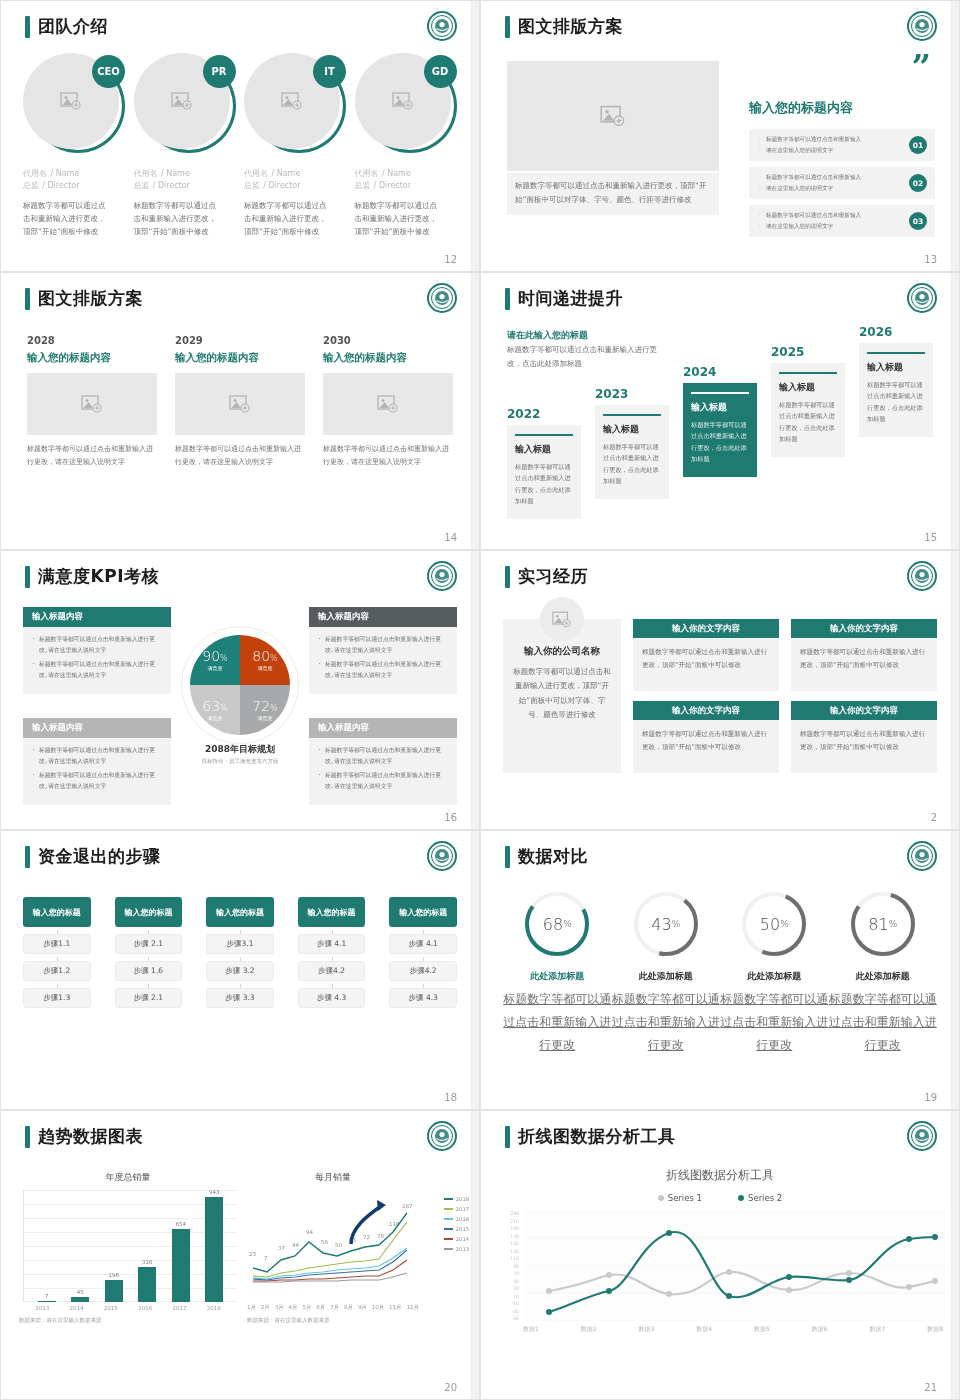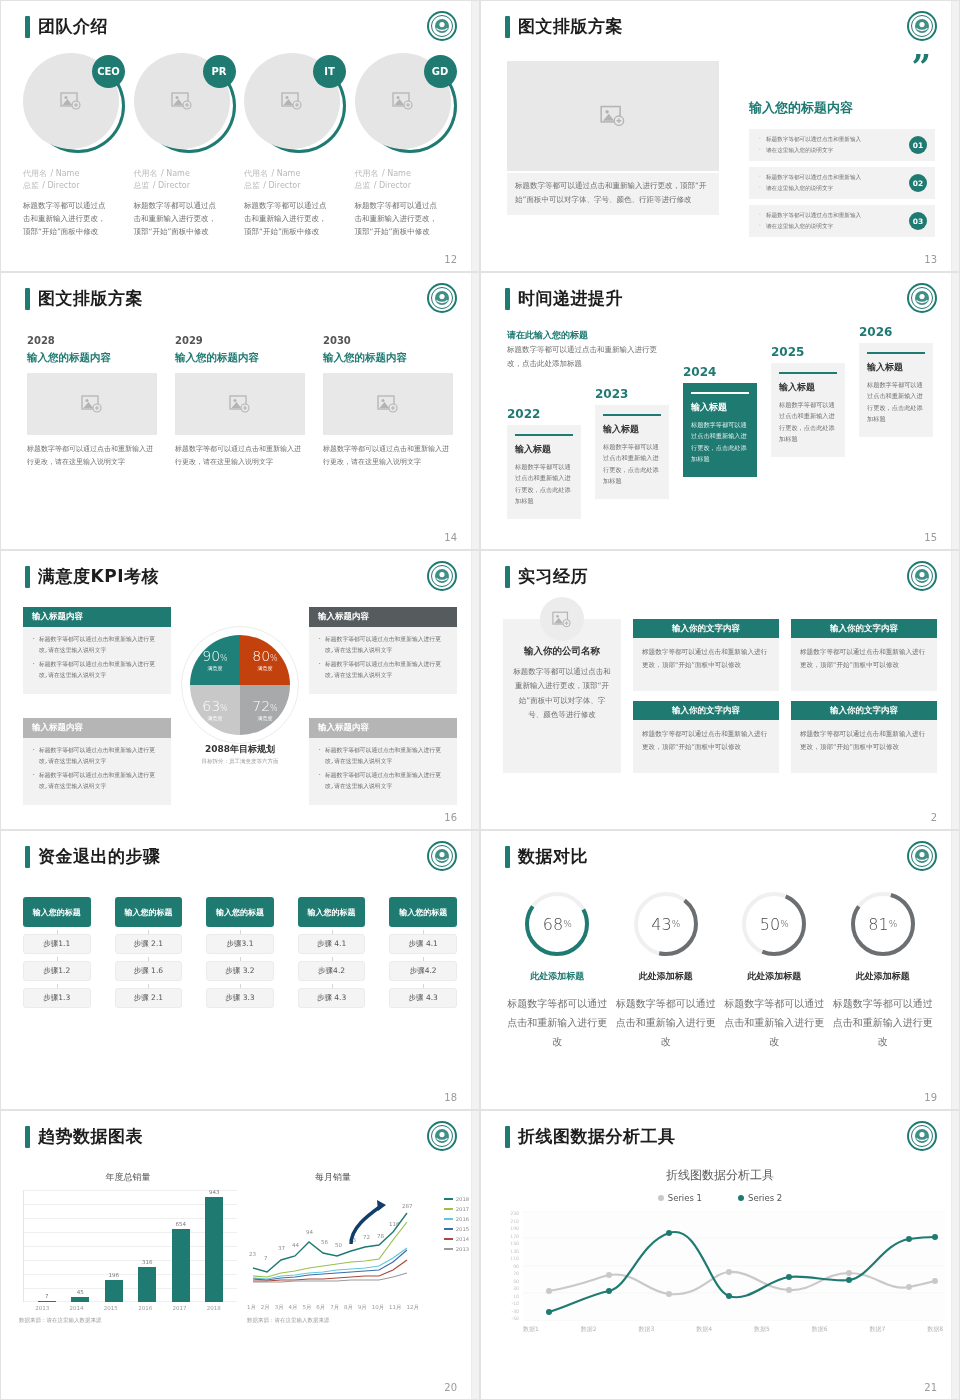--- a/index.html
+++ b/index.html
@@ -147,21 +147,21 @@
   
   .rings{ position:absolute; left:22px; right:22px; top:58px; display:flex;}
   .ring-col{ flex:1; text-align:center;}
   .ring{ width:70px; height:70px; margin:0 auto; position:relative;}
   .ring svg{ transform:rotate(-90deg); }
   .ring-val{ position:absolute; inset:0; display:flex; align-items:center; justify-content:center;
              font-size:16px; color:#4a4a4a; font-weight:300;}
   .ring-val i{ font-size:9px; font-style:normal;}
   .ring-h{ margin-top:11px; font-size:9px; font-weight:bold; color:#333;}
   .ring-h.on{ color:#1f7a72;}
-  .ring-p{ margin-top:11px; font-size:10px; line-height:1.9; color:#6f6f6f;}
+  .ring-p{ margin-top:5px; font-size:12px; line-height:1.9; color:#6f6f6f;text-decoration:underline;}
 
   
   .c20{ position:absolute; top:60px; width:218px; height:170px;}
   .c20.l{left:18px;} .c20.r{right:14px;}
   .c20-t{ text-align:center; font-size:9px; color:#555; margin-bottom:6px;}
   .c20-src{ font-size:5.5px; color:#9a9a9a; margin-top:6px;}
   .bars{ position:relative; height:112px; border-left:1px solid #e5e5e5; margin-left:4px;}
   .gridl{ position:absolute; left:0; right:0; border-top:1px solid #efefef;}
   .bars-in{ position:absolute; inset:0; display:flex; align-items:flex-end;
             justify-content:space-around; padding:0 6px;}

